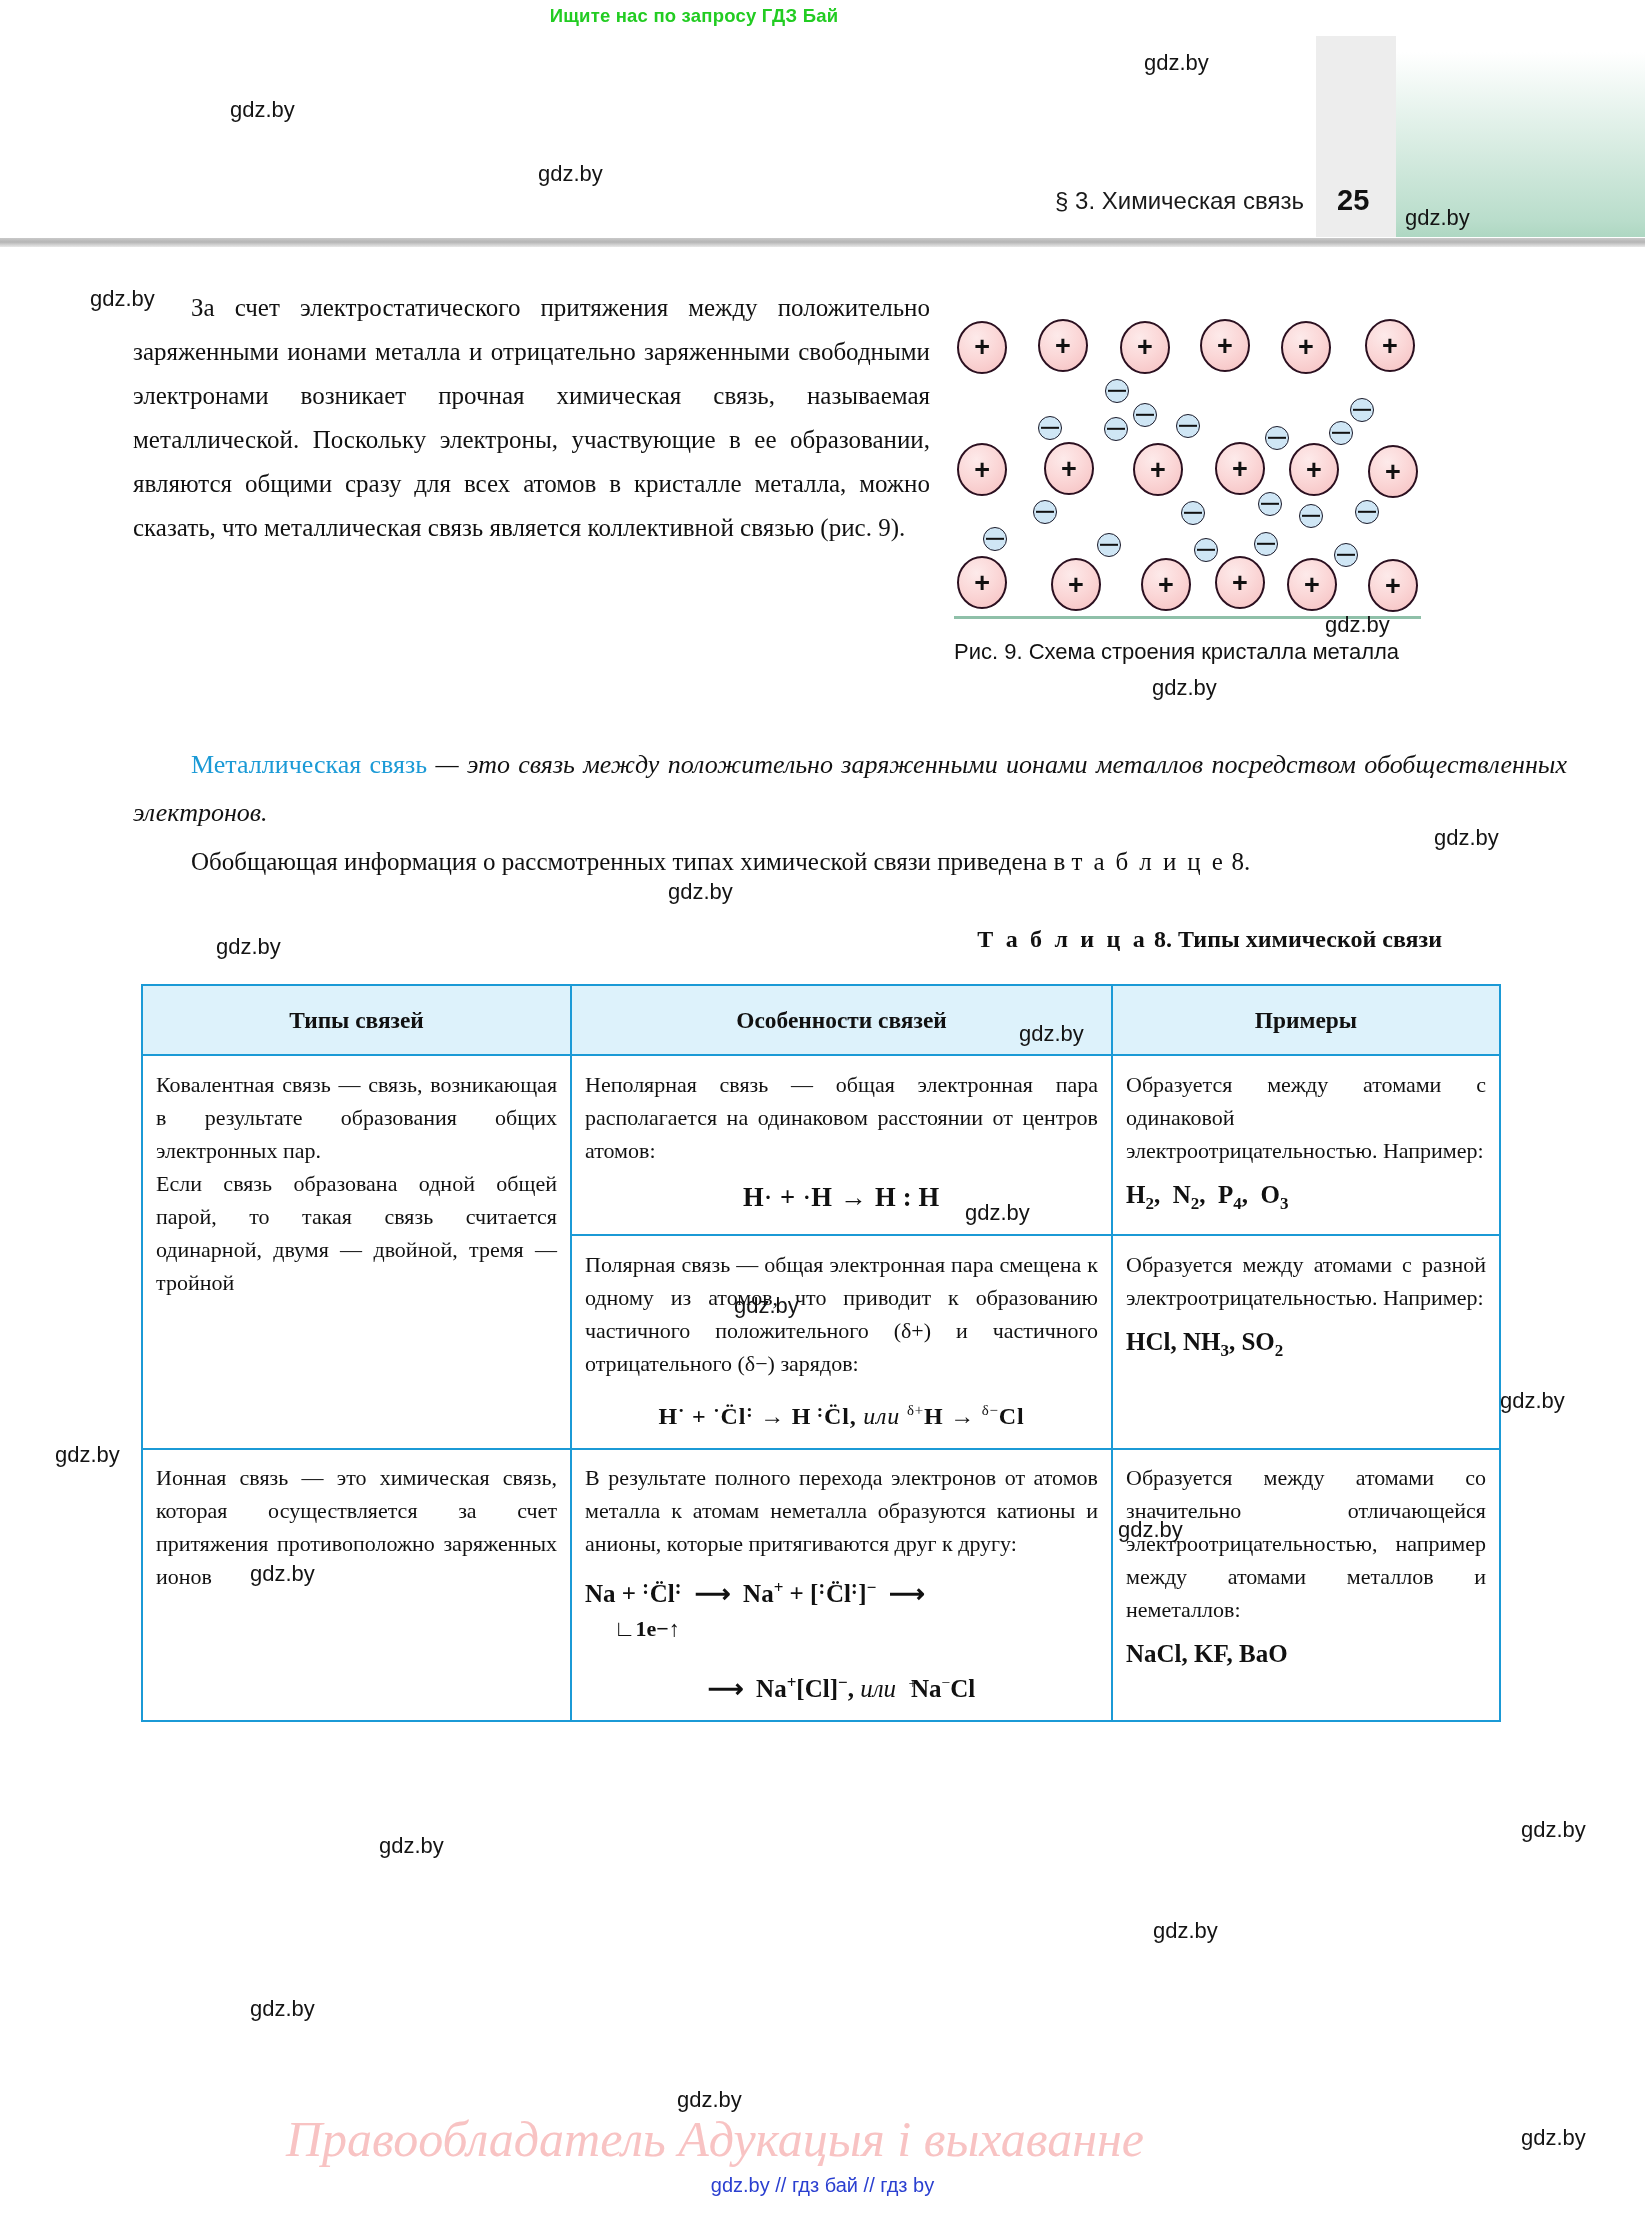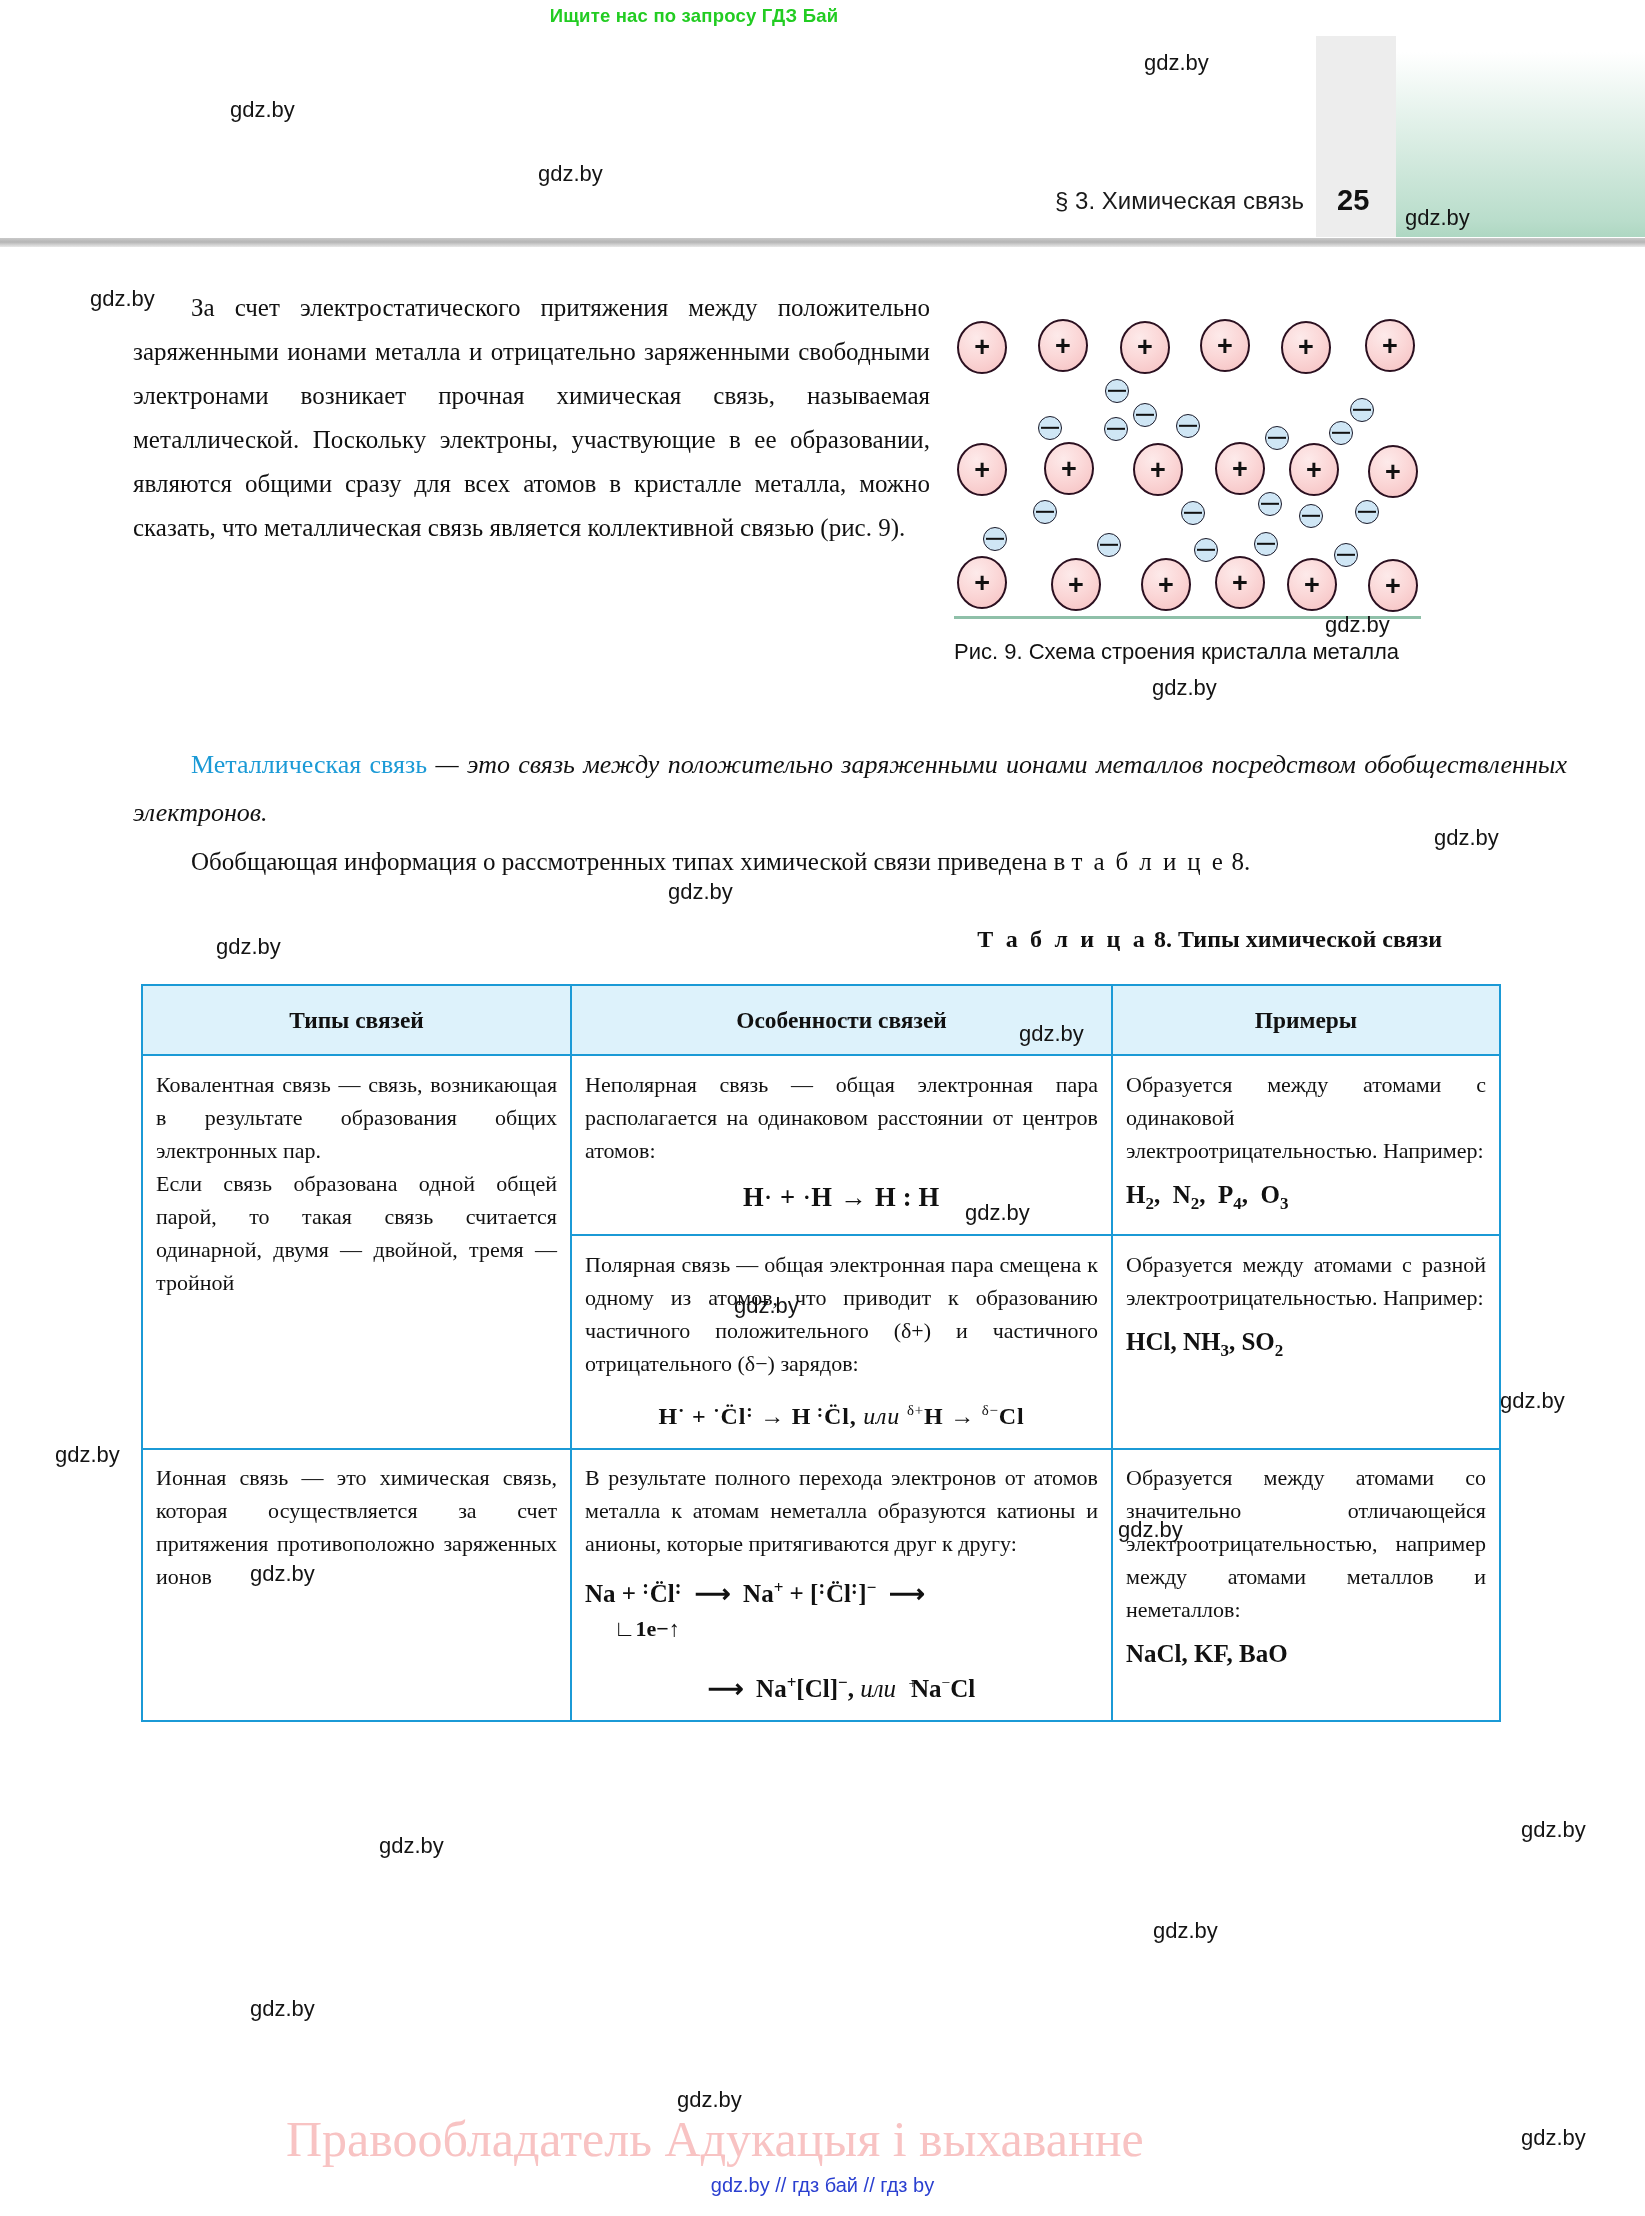--- a/index.html
+++ b/index.html
@@ -154,21 +154,21 @@
   
   .wm{
     position:absolute;
     font-family:"Liberation Sans",sans-serif;
     font-size:22px;color:#141414;
     white-space:nowrap;
   }
   .wm-pink{
     position:absolute;left:286px;top:2110px;
     font-family:"Liberation Serif",serif;
-    font-size:50px;
+    font-style:italic;font-size:50px;
     color:#f8c3c3;white-space:nowrap;
   }
   .wm-foot{
     position:absolute;left:0;top:2174px;width:1645px;
     text-align:center;
     font-family:"Liberation Sans",sans-serif;
     font-size:20px;color:#2a3fd0;
   }
 </style>
 </head>

